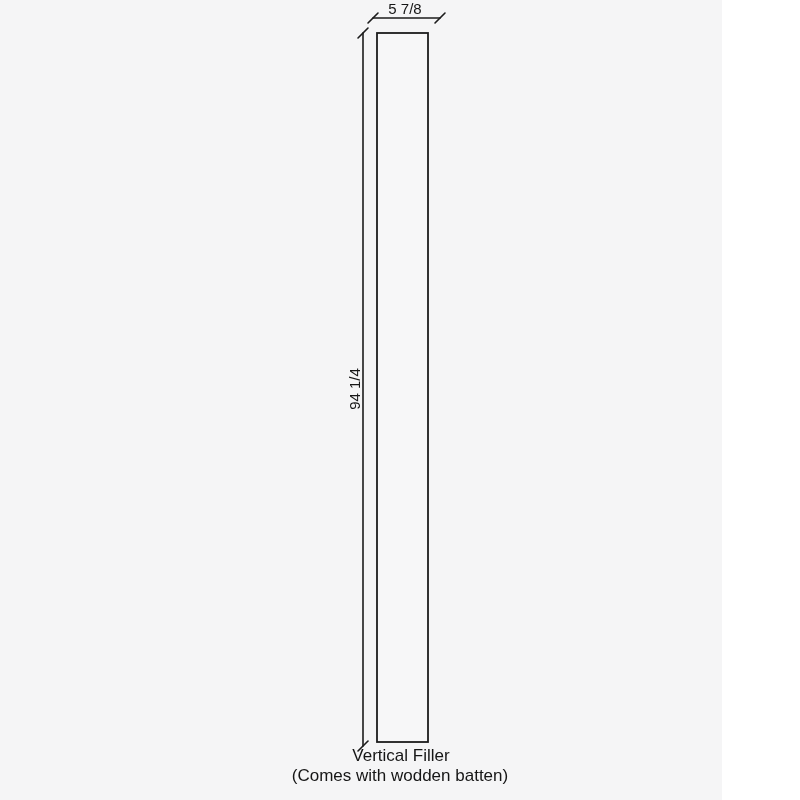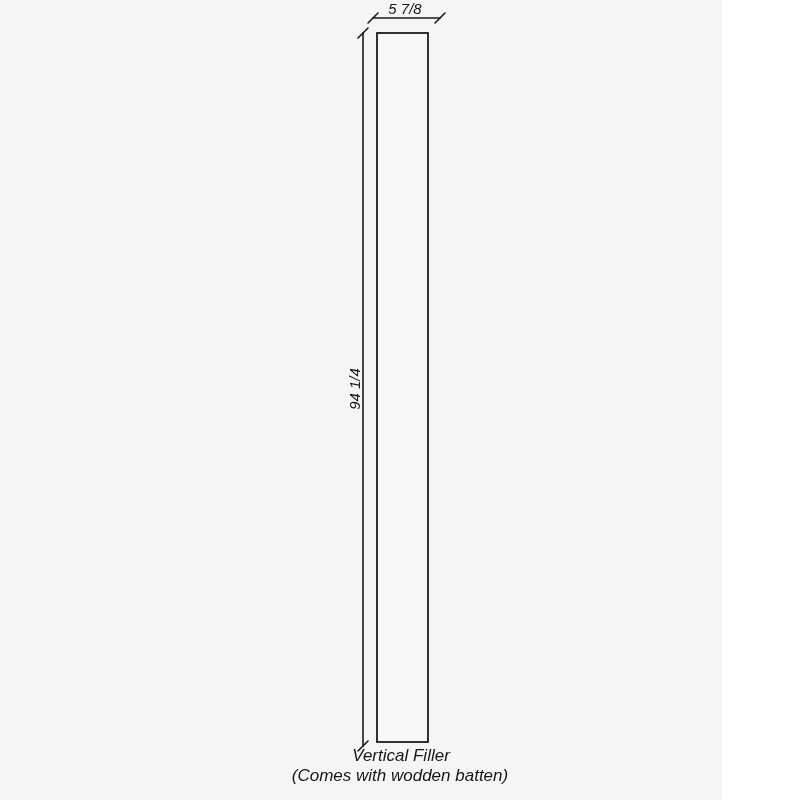--- a/index.html
+++ b/index.html
@@ -5,21 +5,20 @@
   html, body {
     margin: 0;
     padding: 0;
   }
   .canvas {
     position: relative;
     width: 722px;
     height: 800px;
     background: var(--background, #f5f5f6);
     overflow: hidden;
-    font-style: italic;
   }
   svg {
     display: block;
   }
   svg text {
     font-family: "Liberation Sans", sans-serif;
     fill: var(--text, #161616);
   }
   .panel {
     fill: var(--panel_fill, #f7f7f8);

